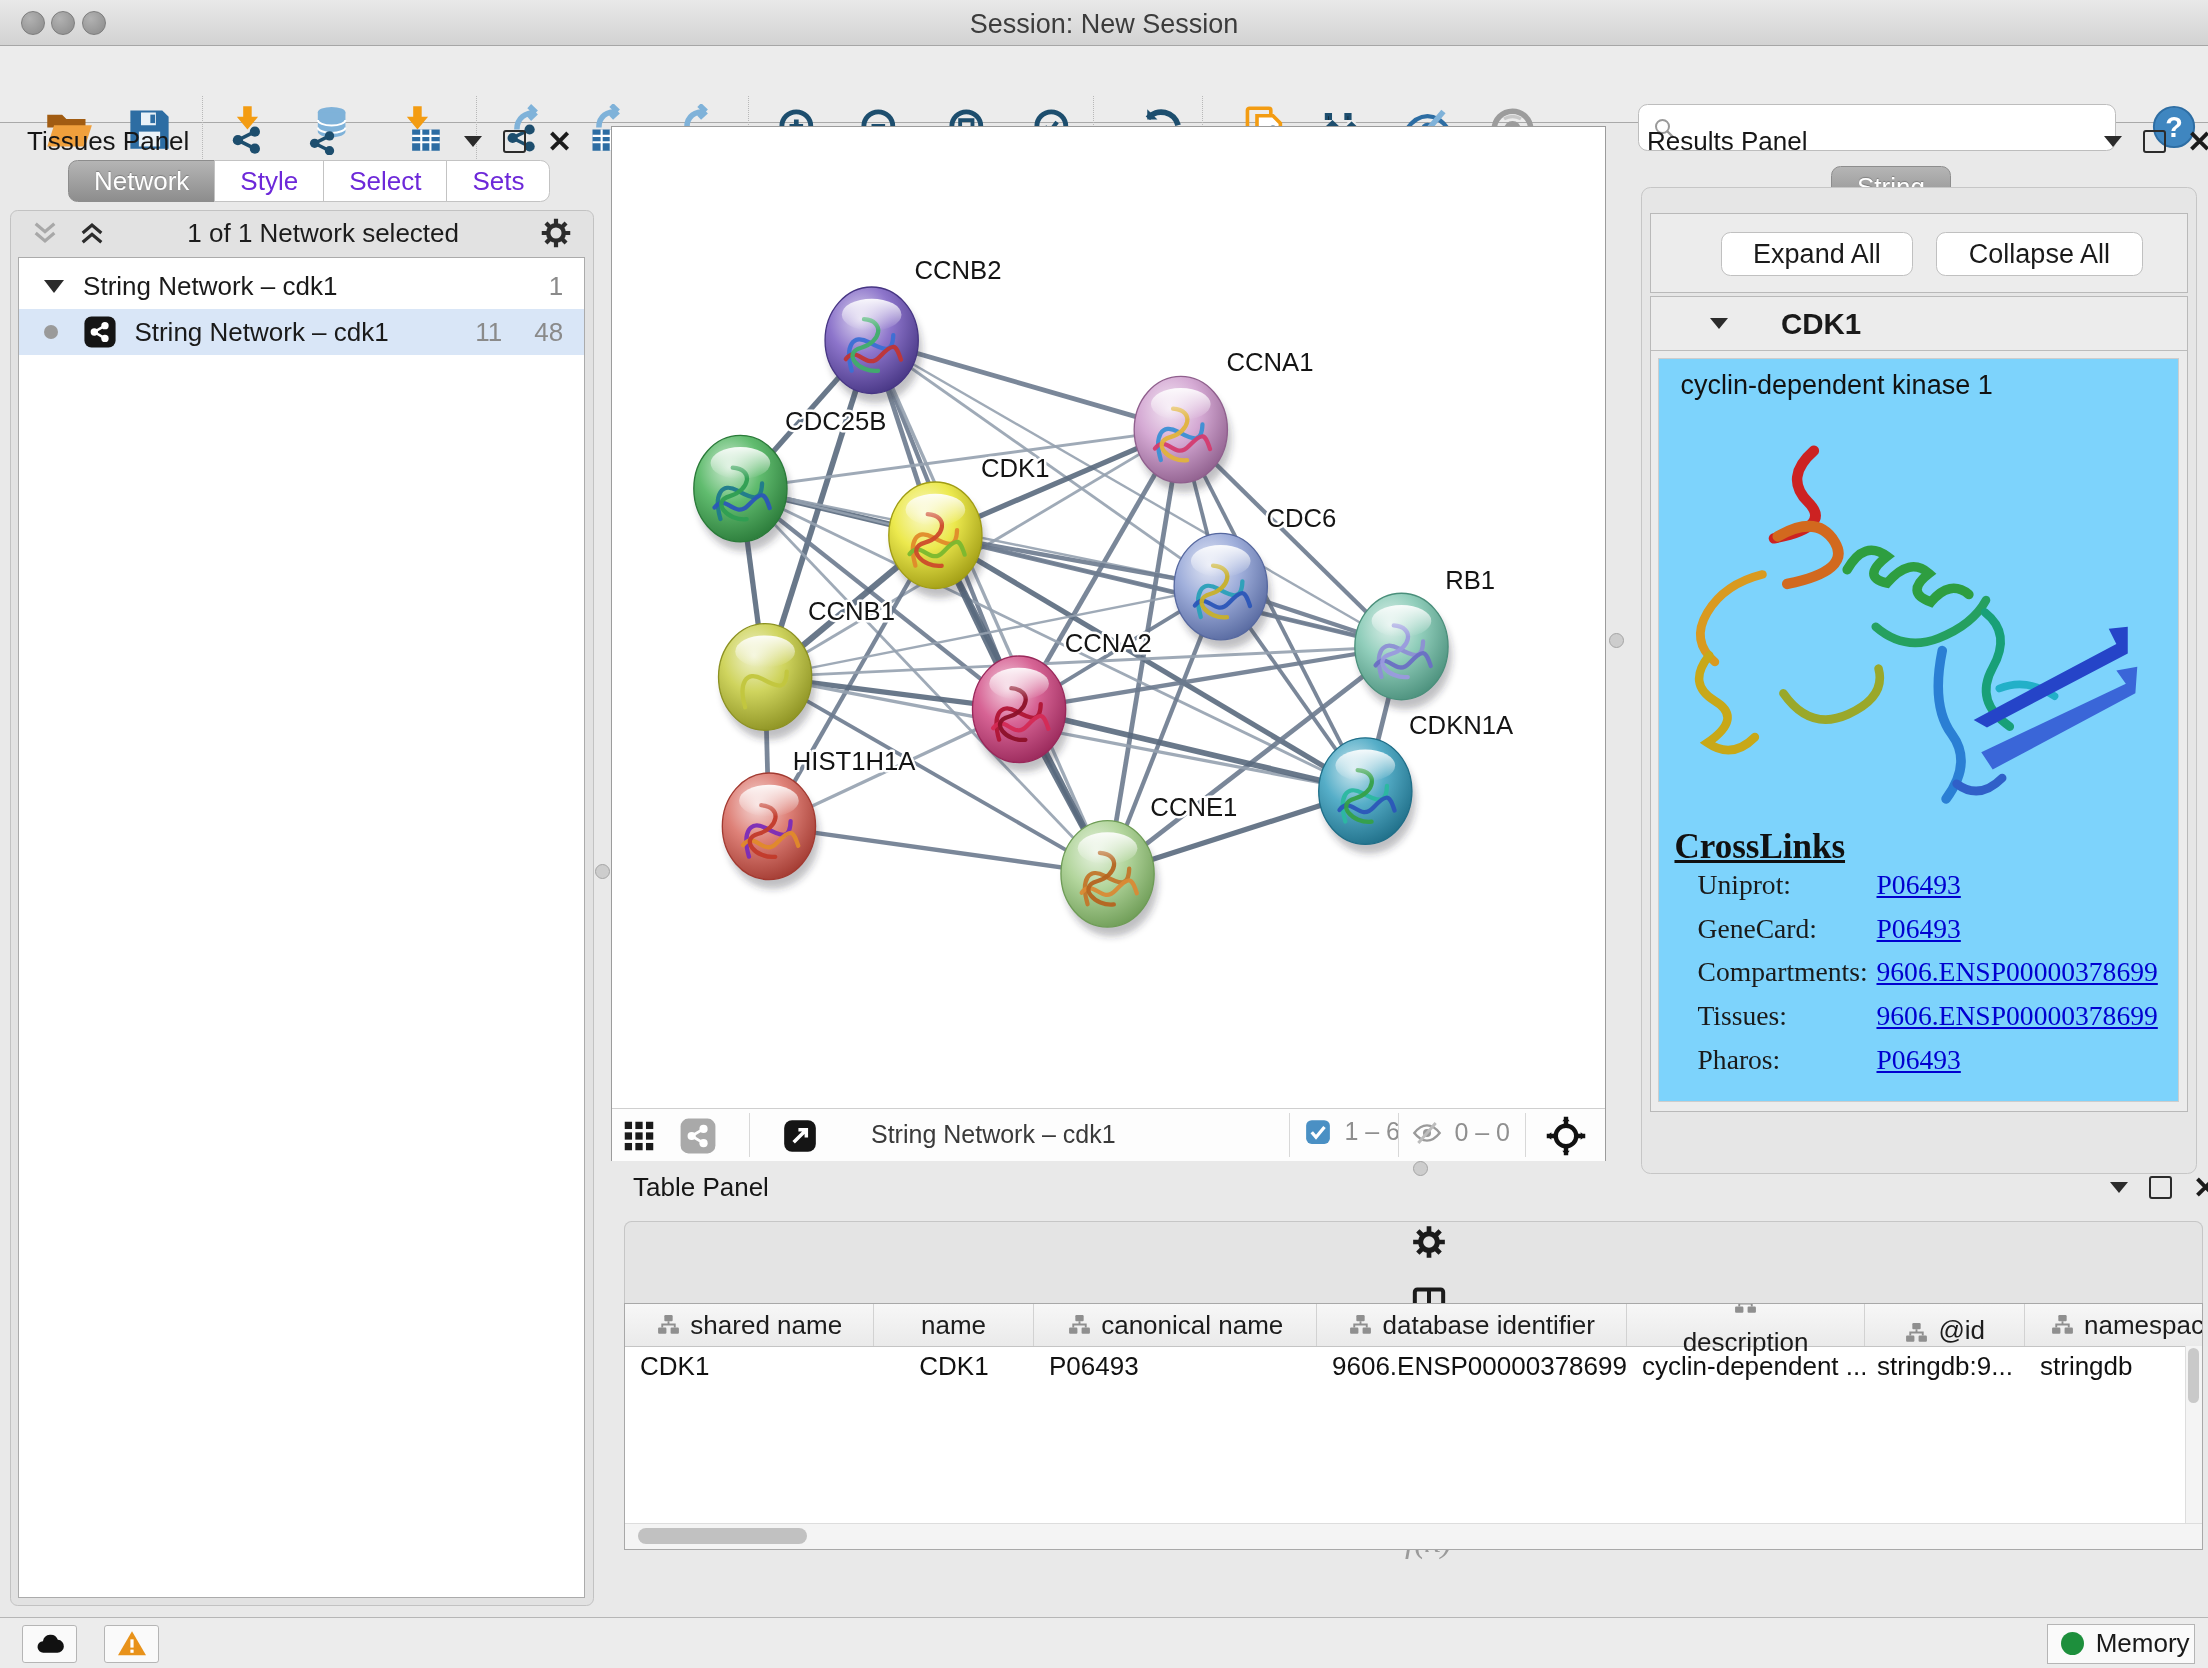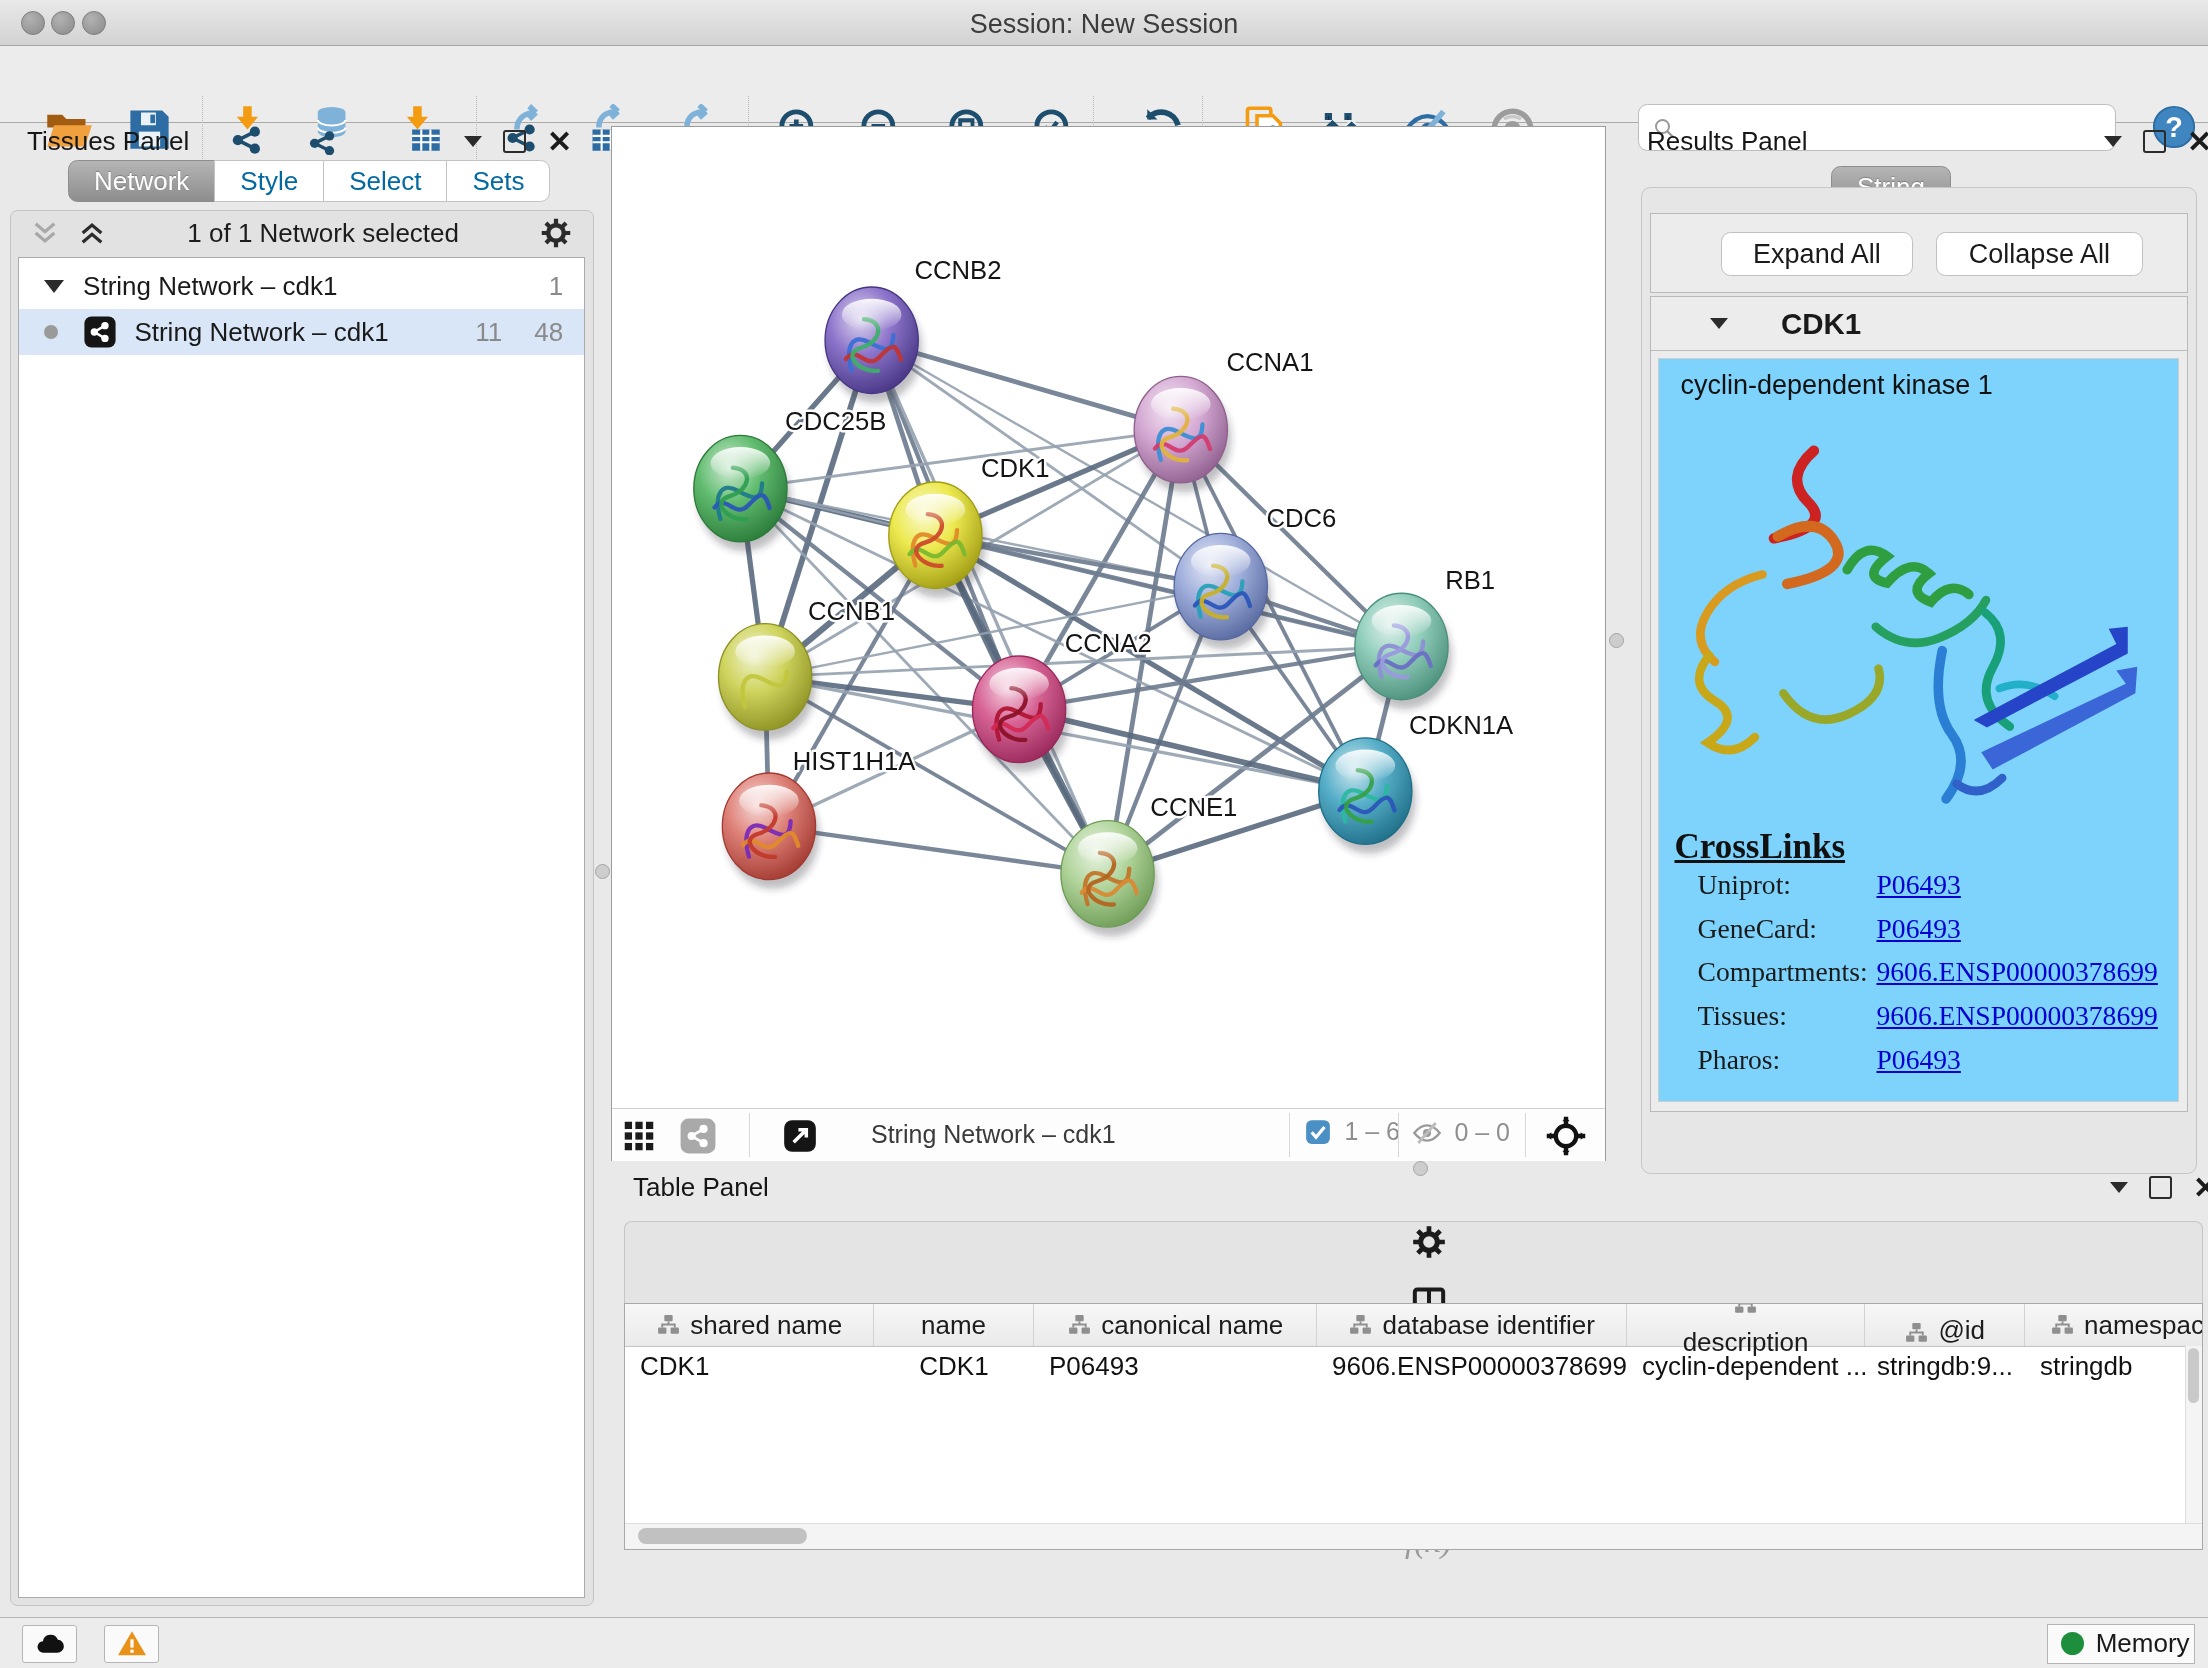--- a/index.html
+++ b/index.html
@@ -23,21 +23,21 @@
 
   
   .panel-head-title{position:absolute;font-size:26px;color:#161616;}
   .winctl{position:absolute;display:flex;align-items:center;gap:21px;}
   .tri-down{width:0;height:0;border-left:9.5px solid transparent;border-right:9.5px solid transparent;border-top:11.4px solid #2b2b2b;}
   .float-box{width:19px;height:19px;border:2.9px solid #2b2b2b;border-radius:2.9px;}
   .close-x{font-size:30px;font-weight:bold;color:#1b1b1b;line-height:19px;}
 
   
   .segrow{position:absolute;display:flex;}
-  .seg-tab{height:42px;display:flex;align-items:center;justify-content:center;padding:0 25px;background:#fff;border:1px solid #c3c3c3;margin-left:-1px;font-size:26px;color:#0369a1;box-sizing:border-box;}
+  .seg-tab{height:42px;display:flex;align-items:center;justify-content:center;padding:0 25px;background:#fff;border:1px solid #c3c3c3;margin-left:-1px;font-size:26px;color:#6d28d9;box-sizing:border-box;}
   .seg-tab:first-child{border-radius:9.5px 0 0 9.5px;margin-left:0;}
   .seg-tab:last-child{border-radius:0 9.5px 9.5px 0;}
   .seg-tab.single{border-radius:9.5px;margin-top:6px;}
   .seg-tab.active{background:linear-gradient(#b5b5b5,#8d8d8d);color:#fff;text-shadow:0 -1px 1px rgba(0,0,0,.25);border-color:#8d8d8d;}
 
   
   #cp{position:absolute;left:0;top:126px;width:601px;height:1484px;}
   #cp-inner{position:absolute;left:9.5px;top:84px;width:582px;height:1394px;background:#e2e2e2;border:1px solid #c2c2c2;border-radius:7.6px;}
   #cp-toolbar{position:absolute;left:0;top:0;width:100%;height:44px;display:flex;align-items:center;}
   #cp-list{position:absolute;left:7.6px;top:46px;width:565px;height:1339px;background:#fff;border:1px solid #ababab;}

